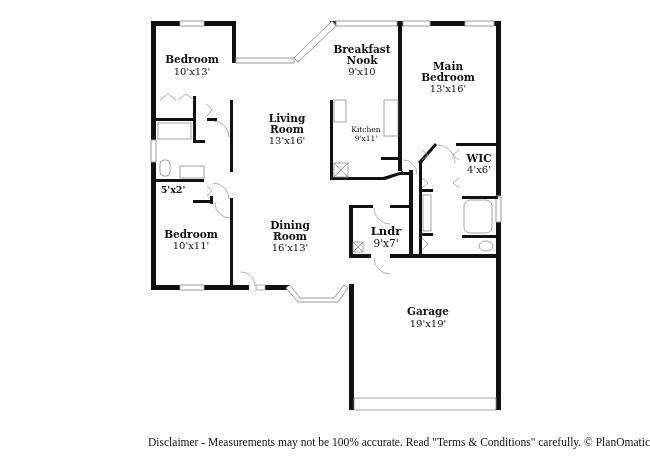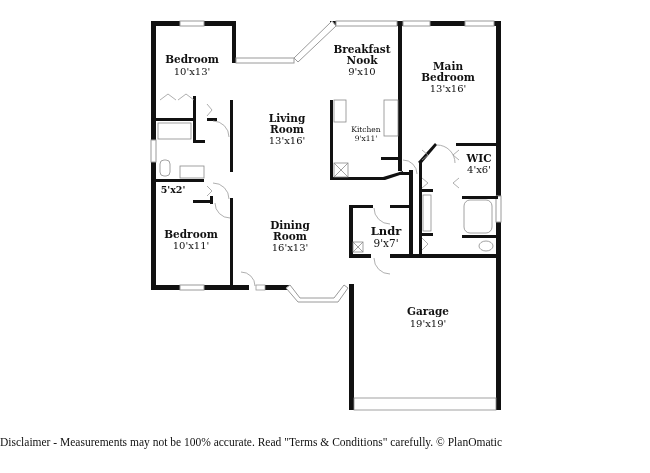--- a/index.html
+++ b/index.html
@@ -4,21 +4,21 @@
 <style>
   html, body { margin: 0; padding: 0; background: #ffffff; }
   body { width: 650px; height: 473px; position: relative; overflow: hidden; font-family: "DejaVu Serif", serif; }
   #plan { position: absolute; left: 0; top: 0; width: 650px; height: 473px; }
   .wall { fill: #111111; }
   .win { fill: #ffffff; stroke: #9a9a9a; stroke-width: 1; }
   .fix { fill: #fff; stroke: #8a8a8a; stroke-width: 0.8; }
   .door { fill: none; stroke: #9a9a9a; stroke-width: 0.8; }
   .lbl { font-family: "DejaVu Serif", serif; font-weight: bold; fill: #111; text-anchor: middle; }
   .lbl-sub { font-family: "DejaVu Serif", serif; fill: #111; text-anchor: middle; }
-  .disclaimer { position: absolute; left: 0; width: 650px; top: 436px; text-align: left;
+  .disclaimer { position: absolute; left: 0; width: 650px; top: 436px; text-align: right;
     font-family: "Liberation Serif", serif; font-size: 11.5px; color: #111; }
 </style>
 </head>
 <body>
 
 <svg id="plan" viewBox="0 0 650 473" xmlns="http://www.w3.org/2000/svg">
 
   <g>
 
     <rect class="wall" x="151" y="21" width="84" height="5"></rect>

